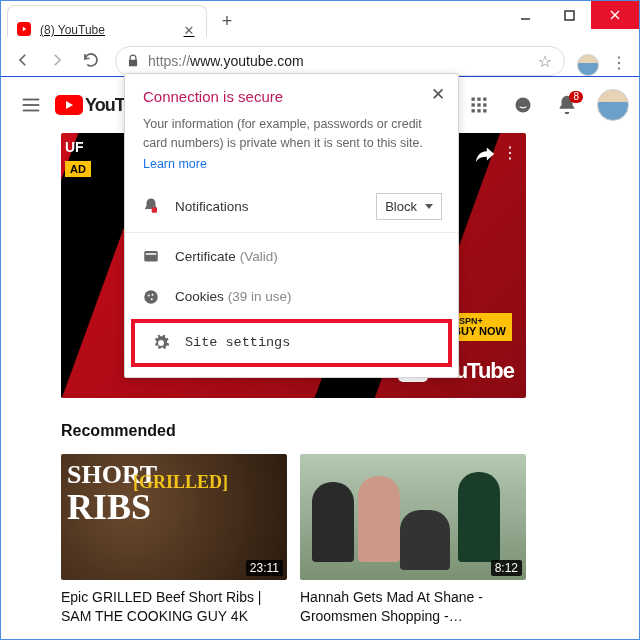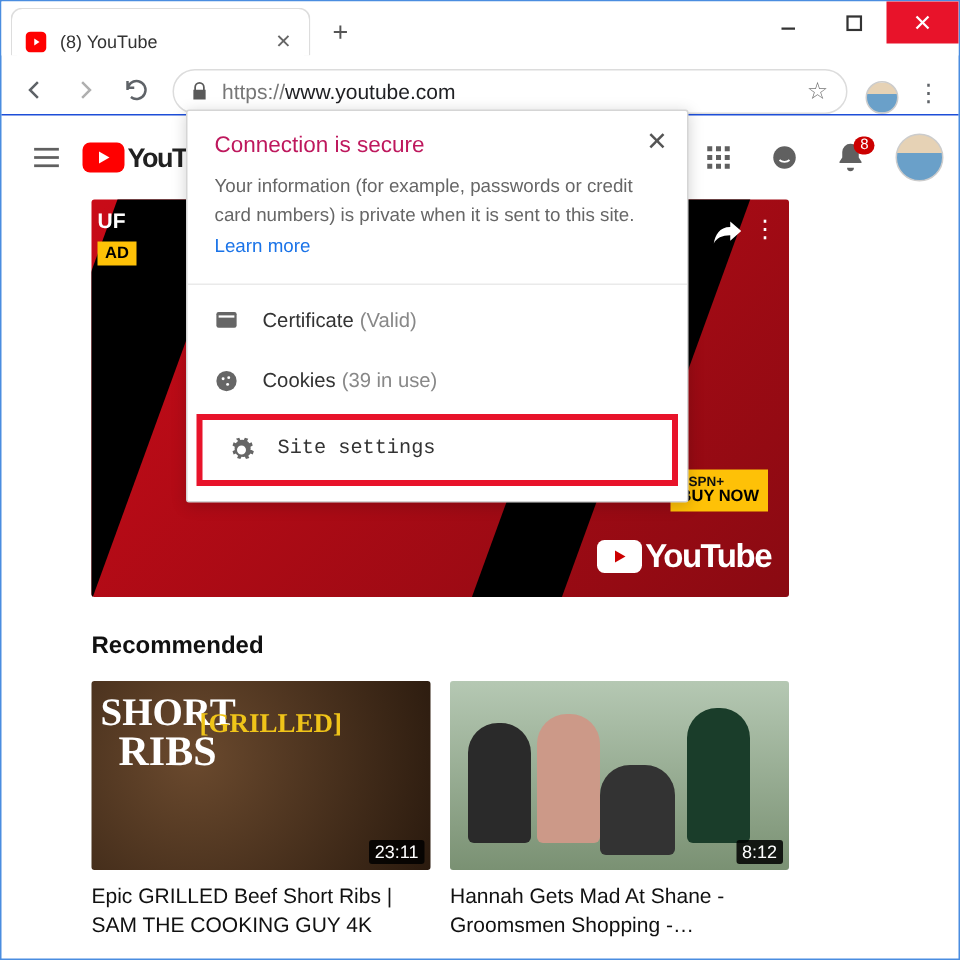--- a/index.html
+++ b/index.html
@@ -1,21 +1,21 @@
 <!DOCTYPE html>
 <html><head>
 <meta charset="utf-8">
 <style>
   * { box-sizing: border-box; margin: 0; padding: 0; }
   html, body { width: 640px; height: 640px; font-family: Arial, sans-serif; background: #fff; overflow: hidden; }
   .window { width: 640px; height: 640px; border: 1px solid #4a8de0; position: relative; background: #fff; }
 
   
   .titlebar { height: 36px; background: #fff; display: flex; align-items: flex-start; }
-  .tab { display: flex; align-items: center; height: 32px; margin-top: 4px; margin-left: 6px; background: #fff; border-top-left-radius: 8px; border-top-right-radius: 8px; padding: 12px 10px 0 8px; min-width: 200px; position: relative; border: 1px solid #ddd; border-bottom: none;}
+  .tab { display: flex; align-items: flex-end; height: 32px; margin-top: 4px; margin-left: 6px; background: #fff; border-top-left-radius: 8px; border-top-right-radius: 8px; padding: 12px 10px 0 8px; min-width: 200px; position: relative; border: 1px solid #ddd; border-bottom: none; text-decoration: underline;}
   .favicon { width: 16px; height: 16px; background: #fff; border-radius: 3px; display:flex; align-items:center; justify-content:center; margin-right: 8px; }
   .favicon svg { width:14px; height:14px; }
   .tab-title { font-size: 12px; color: #333; flex: 1; white-space: nowrap; overflow: hidden; text-overflow: ellipsis; }
   .tab-close { width: 14px; height: 14px; color: #666; font-size: 13px; display:flex; align-items:center; justify-content:center; cursor:pointer;}
   .new-tab { width: 28px; height: 28px; margin-top: 6px; margin-left: 6px; color:#555; font-size: 18px; display:flex; align-items:center; justify-content:center; cursor:pointer;}
   .win-controls { margin-left: auto; display: flex; }
   .win-btn { width: 44px; height: 28px; display:flex; align-items:center; justify-content:center; color:#333; font-size: 12px; cursor:pointer;}
   .win-btn.close { background: #e8132a; color: #fff; width: 48px; }
   .win-btn.close svg{ stroke:#fff; }
 
@@ -211,21 +211,21 @@
           <span>YouTube</span>
         </div>
     </div>
 
     <div class="section-title">Recommended</div>
 
     <div class="grid">
       <div class="card">
         <div class="thumb t1">
           <span class="ov" style="left:6px; top:6px; font-size:26px;">SHORT</span>
-          <span class="ov" style="left:18px; top:32px; font-size:28px;">RIBS</span>
+          <span class="ov" style="left:6px; top:32px; font-size:36px;">RIBS</span>
           <span class="ov" style="left:72px; top:18px; font-size:18px; color:#f0c419;">[GRILLED]</span>
           <span class="dur">23:11</span>
         </div>
         <div class="vtitle">Epic GRILLED Beef Short Ribs | SAM THE COOKING GUY 4K</div>
       </div>
       <div class="card">
         <div class="thumb t2">
           <div class="people">
             <div class="p" style="left:12px; background:#2a2a2a;"></div>
             <div class="p" style="left:58px; background:#c98; height:86px;"></div>
@@ -239,20 +239,32 @@
     </div>
   </div>
 
   <div class="popup">
     <div class="hd">
       <div class="title">Connection is secure</div>
       <div class="closep">✕</div>
     </div>
     <div class="desc">Your information (for example, passwords or credit card numbers) is private when it is sent to this site.</div>
     <div class="learn">Learn more</div>
+    <div class="row perm">
+      <span class="ricon">
+          <svg width="18" height="18" viewBox="0 0 24 24" fill="#666">
+            <path d="M12 2a6 6 0 0 0-6 6v4l-2 3v1h16v-1l-2-3V8a6 6 0 0 0-6-6z"></path>
+            <rect x="13" y="14" width="7" height="7" fill="#d23" rx="1"></rect>
+          </svg>
+        </span>
+      <span>Notifications</span>
+      <div class="sel">
+          <span>Block</span>
+        </div>
+    </div>
     <div class="sep"></div>
     <div class="row">
       <span class="ricon">
           <svg width="18" height="18" viewBox="0 0 24 24" fill="#666">
             <rect x="3" y="4" width="18" height="14" rx="2"></rect>
             <rect x="5" y="7" width="14" height="2" fill="#fff"></rect>
           </svg>
         </span>
       <span>Certificate</span>
         <span class="sub">(Valid)</span>

